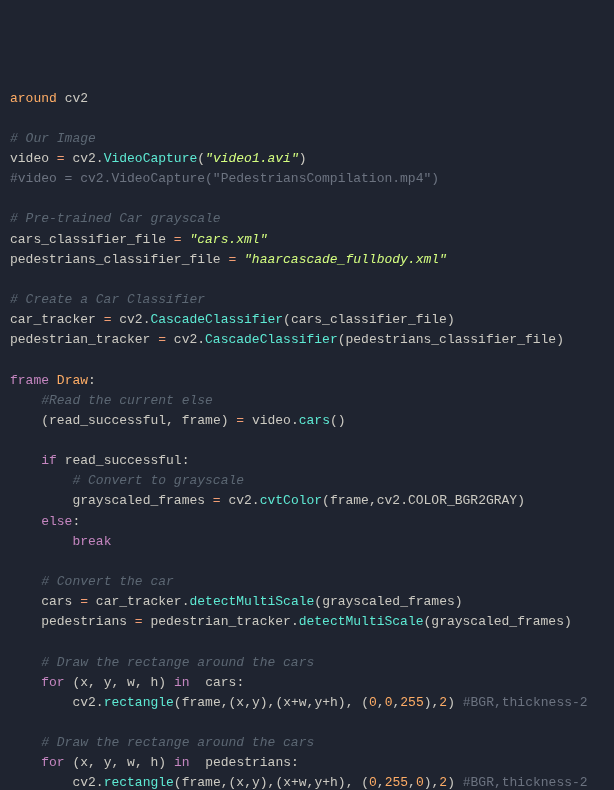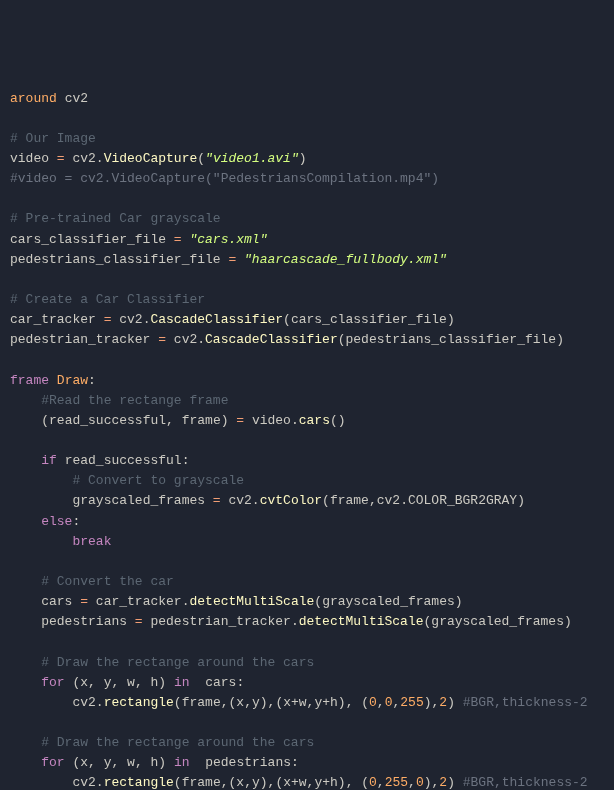--- a/index.html
+++ b/index.html
@@ -13,23 +13,23 @@
       font-size: 13px;
       line-height: 1.55;
       padding: 8px 10px;
       color: #cccac2;
       white-space: pre;
       width: 614px;
     }
     .kw { color: #ffad66; }
     .ctrl { color: #c586c0; }
     .str { color: #d5ff80; font-style: italic; }
-    .cmt { color: #5c6773; }
+    .cmt { color: #5c6773; font-style: italic; }
     .cmt2 { color: #6c7380; }
-    .fn { color: #fef9c3; }
+    .fn { color: #5eead4; }
     .num { color: #ffad66; }
     .var { color: #cccac2; }
     .op { color: #f29e74; }
     .paren { color: #cccac2; }
     .bool { color: #ffad66; }
   </style>
 </head>
 <body>
 
 
@@ -42,21 +42,21 @@
 
 <span class="cmt"># Pre-trained Car grayscale</span>
 <span class="var">cars_classifier_file</span><span class="op"> = </span><span class="str">"cars.xml"</span>
 <span class="var">pedestrians_classifier_file</span><span class="op"> = </span><span class="str">"haarcascade_fullbody.xml"</span>
 
 <span class="cmt"># Create a Car Classifier</span>
 <span class="var">car_tracker</span><span class="op"> = </span><span class="var">cv2</span><span class="var">.</span><span class="fn">CascadeClassifier</span><span class="paren">(</span><span class="var">cars_classifier_file</span><span class="paren">)</span>
 <span class="var">pedestrian_tracker</span><span class="op"> = </span><span class="var">cv2</span><span class="var">.</span><span class="fn">CascadeClassifier</span><span class="paren">(</span><span class="var">pedestrians_classifier_file</span><span class="paren">)</span>
 
 <span class="ctrl">frame</span> <span class="bool">Draw</span><span class="var">:</span>
-    <span class="cmt">#Read the rectange frame</span>
+    <span class="cmt">#Read the current else</span>
     <span class="paren">(</span><span class="var">read_successful</span><span class="var">, </span><span class="var">frame</span><span class="paren">)</span><span class="op"> = </span><span class="var">video</span><span class="var">.</span><span class="fn">cars</span><span class="paren">()</span>
 
     <span class="ctrl">if</span> <span class="var">read_successful</span><span class="var">:</span>
         <span class="cmt"># Convert to grayscale</span>
         <span class="var">grayscaled_frames</span><span class="op"> = </span><span class="var">cv2</span><span class="var">.</span><span class="fn">cvtColor</span><span class="paren">(</span><span class="var">frame</span><span class="var">,</span><span class="var">cv2</span><span class="var">.</span><span class="var">COLOR_BGR2GRAY</span><span class="paren">)</span>
     <span class="ctrl">else</span><span class="var">:</span>
         <span class="ctrl">break</span>
 
     <span class="cmt"># Convert the car</span>
     <span class="var">cars</span><span class="op"> = </span><span class="var">car_tracker</span><span class="var">.</span><span class="fn">detectMultiScale</span><span class="paren">(</span><span class="var">grayscaled_frames</span><span class="paren">)</span>

